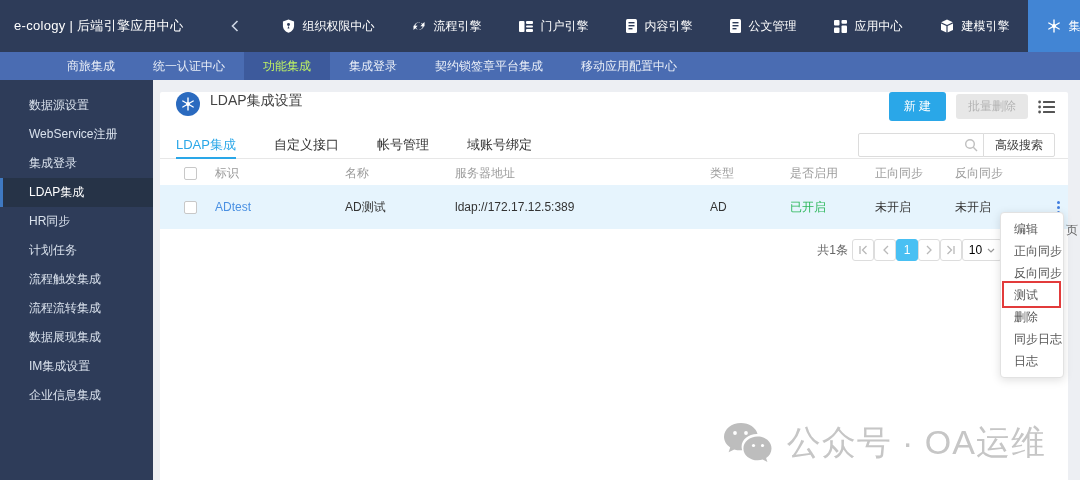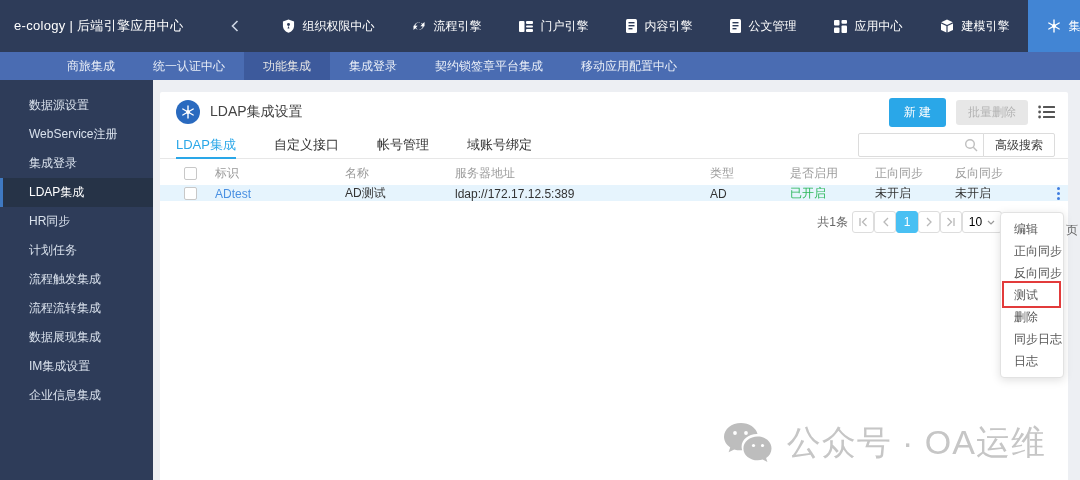--- a/index.html
+++ b/index.html
@@ -10,34 +10,34 @@
   .topbar { height:52px; background:#2e3c59; display:flex; align-items:stretch; color:#fff; }
   .brand { display:flex; align-items:center; padding-left:14px; font-size:13px; white-space:nowrap; letter-spacing:.3px; }
   .back-chev { display:flex; align-items:center; margin-left:42px; padding:0 6px; cursor:pointer; }
   .topnav { display:flex; margin-left:18px; }
   .topnav-item { display:flex; align-items:center; gap:7px; padding:0 19px; font-size:12px; cursor:pointer; white-space:nowrap; }
   .topnav-item.active { background:#4285d4; }
 
   
   .subnav { height:28px; background:#4a6cb2; display:flex; padding-left:48px; }
   .subnav-item { line-height:28px; padding:0 19px; font-size:12px; color:#e9eef7; cursor:pointer; white-space:nowrap; }
-  .subnav-item.active { background:#3d5a9c; color:#e5e5e5; }
+  .subnav-item.active { background:#3d5a9c; color:#bef264; }
 
   
   .layout { display:flex; height:414px; }
   .sidebar { width:153px; background:#2e3c59; padding-top:11px; flex-shrink:0; }
   .side-item { height:29px; line-height:29px; padding-left:26px; font-size:12px; color:#d9e1ec;
                border-left:3px solid transparent; cursor:pointer; white-space:nowrap; }
   .side-item.active { background:#263347; border-left-color:#3f79c1; color:#fff; }
 
   .content { flex:1; padding:12px 12px 10px 7px; position:relative; }
   .panel { background:#fff; height:100%; position:relative; border-radius:2px; }
 
   
-  .panel-header { height:40px; display:flex; align-items:center; padding:0 13px 0 16px; }
+  .panel-header { height:40px; display:flex; align-items:flex-start; padding:0 13px 0 16px; }
   .title-icon { width:24px; height:24px; border-radius:50%; background:#2a6abf; display:flex;
                 align-items:center; justify-content:center; flex-shrink:0; }
   .panel-title { margin-left:10px; font-size:14px; color:#444; }
   .header-actions { margin-left:auto; display:flex; align-items:center; gap:10px; }
   .btn { font-size:12px; border:none; border-radius:3px; cursor:pointer; font-family:inherit; }
   .btn-primary { background:#2aa7e8; color:#fff; padding:6px 15px; }
   .btn-disabled { background:#e7e7e7; color:#b3b3b3; padding:4px 12px; cursor:default; }
   .list-icon-btn { background:none; border:none; cursor:pointer; display:flex; align-items:center; }
 
   
@@ -49,21 +49,21 @@
   .search-box { position:relative; }
   .search-input { width:126px; height:24px; border:1px solid #dcdcdc; border-radius:2px 0 0 2px;
                   padding:0 24px 0 8px; font-size:12px; outline:none; font-family:inherit; }
   .search-mag { position:absolute; right:6px; top:5px; }
   .adv-btn { height:24px; border:1px solid #dcdcdc; margin-left:-1px; background:#fff; color:#444;
              font-size:12px; padding:0 11px; cursor:pointer; border-radius:0 2px 2px 0; font-family:inherit; }
 
   
   .grid-row { display:grid; grid-template-columns:55px 130px 110px 255px 80px 85px 80px 95px 1fr; align-items:center; font-size:12px; }
   .thead { height:23px; color:#9b9b9b; margin-top:3px; }
-  .trow { height:16px; background:#e6f4fd; color:#333; }
+  .trow { height:44px; background:#e6f4fd; color:#333; }
   .cb { width:13px; height:13px; border:1px solid #c8c8c8; border-radius:2px; background:#fff; margin-left:24px; display:block; cursor:pointer; }
   .id-link { color:#4a90e2; cursor:pointer; }
   .status-on { color:#2bb75a; }
   .dots-menu { display:flex; flex-direction:column; gap:2px; margin-left:2px; cursor:pointer; width:12px; align-items:center; }
   .dots-menu i { width:3px; height:3px; border-radius:50%; background:#3f7de0; }
 
   
   .pagination { display:flex; align-items:center; justify-content:flex-end; margin-top:10px; padding-right:66px; font-size:12px; color:#666; }
   .pg-total { margin-right:4px; }
   .pg-btn { width:22px; height:22px; border:1px solid #ddd; border-radius:3px; background:#fff; color:#b9b9b9;

